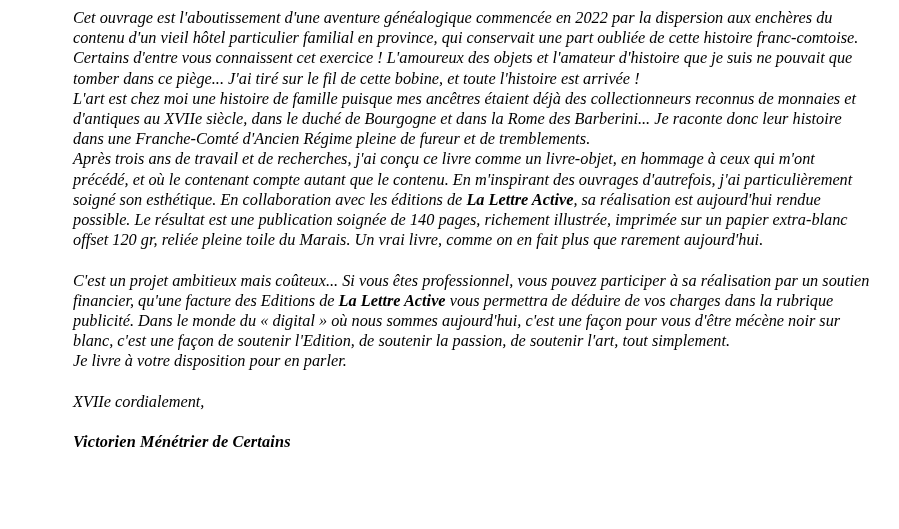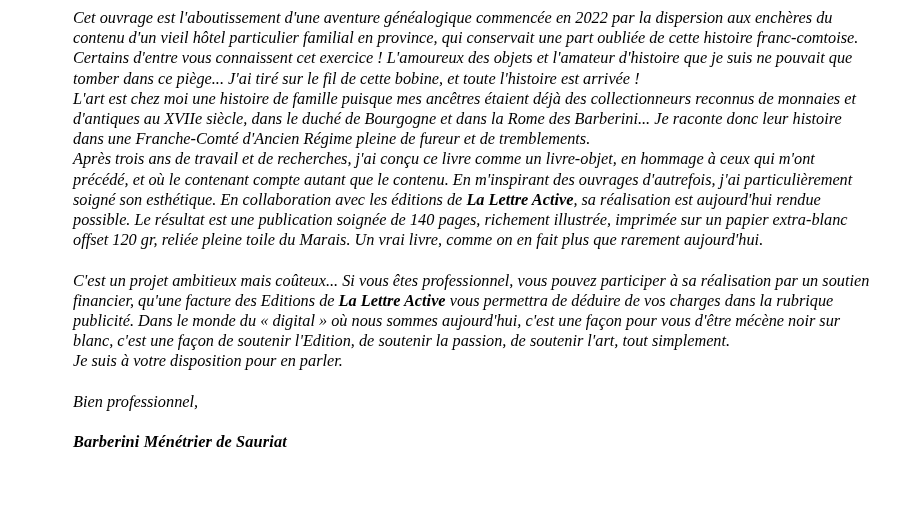--- a/index.html
+++ b/index.html
@@ -70,24 +70,24 @@
     <p class="para"><span>Cet ouvrage est l'aboutissement d'une aventure généalogique commencée en 2022 par la dispersion aux enchères du contenu d'un vieil hôtel particulier familial en province, qui conservait une part oubliée de cette histoire franc-comtoise. Certains d'entre vous connaissent cet exercice ! L'amoureux des objets et l'amateur d'histoire que je suis ne pouvait que tomber dans ce piège... J'ai tiré sur le fil de cette bobine, et toute l'histoire est arrivée !</span></p>
 
     <p class="para"><span>L'art est chez moi une histoire de famille puisque mes ancêtres étaient déjà des collectionneurs reconnus de monnaies et d'antiques au XVIIe siècle, dans le duché de Bourgogne et dans la Rome des Barberini... Je raconte donc leur histoire dans une Franche-Comté d'Ancien Régime pleine de fureur et de tremblements.</span></p>
 
     <p class="para"><span>Après trois ans de travail et de recherches, j'ai conçu ce livre comme un livre-objet, en hommage à ceux qui m'ont précédé, et où le contenant compte autant que le contenu. En m'inspirant des ouvrages d'autrefois, j'ai particulièrement soigné son esthétique. En collaboration avec les éditions de </span><b class="emph">La Lettre Active</b><span>, sa réalisation est aujourd'hui rendue possible. Le résultat est une publication soignée de 140 pages, richement illustrée, imprimée sur un papier extra-blanc offset 120 gr, reliée pleine toile du Marais. Un vrai livre, comme on en fait plus que rarement aujourd'hui.</span></p>
 
     <div class="spacer"></div>
 
     <p class="para"><span>C'est un projet ambitieux mais coûteux... Si vous êtes professionnel, vous pouvez participer à sa réalisation par un soutien financier, qu'une facture des Editions de </span><b class="emph">La Lettre Active</b><span> vous permettra de déduire de vos charges dans la rubrique publicité. Dans le monde du « digital » où nous sommes aujourd'hui, c'est une façon pour vous d'être mécène noir sur blanc, c'est une façon de soutenir l'Edition, de soutenir la passion, de soutenir l'art, tout simplement.</span></p>
 
-    <p class="para"><span>Je suis à votre disposition pour en parler.</span></p>
+    <p class="para"><span>Je livre à votre disposition pour en parler.</span></p>
 
     <div class="spacer-small"></div>
 
-    <p class="closing">Bien professionnel,</p>
+    <p class="closing">XVIIe cordialement,</p>
 
     <div class="spacer-small"></div>
 
-    <p class="signature">Barberini Ménétrier de Sauriat</p>
+    <p class="signature">Victorien Ménétrier de Certains</p>
 
   </div>
 </div>
 
 </body></html>

